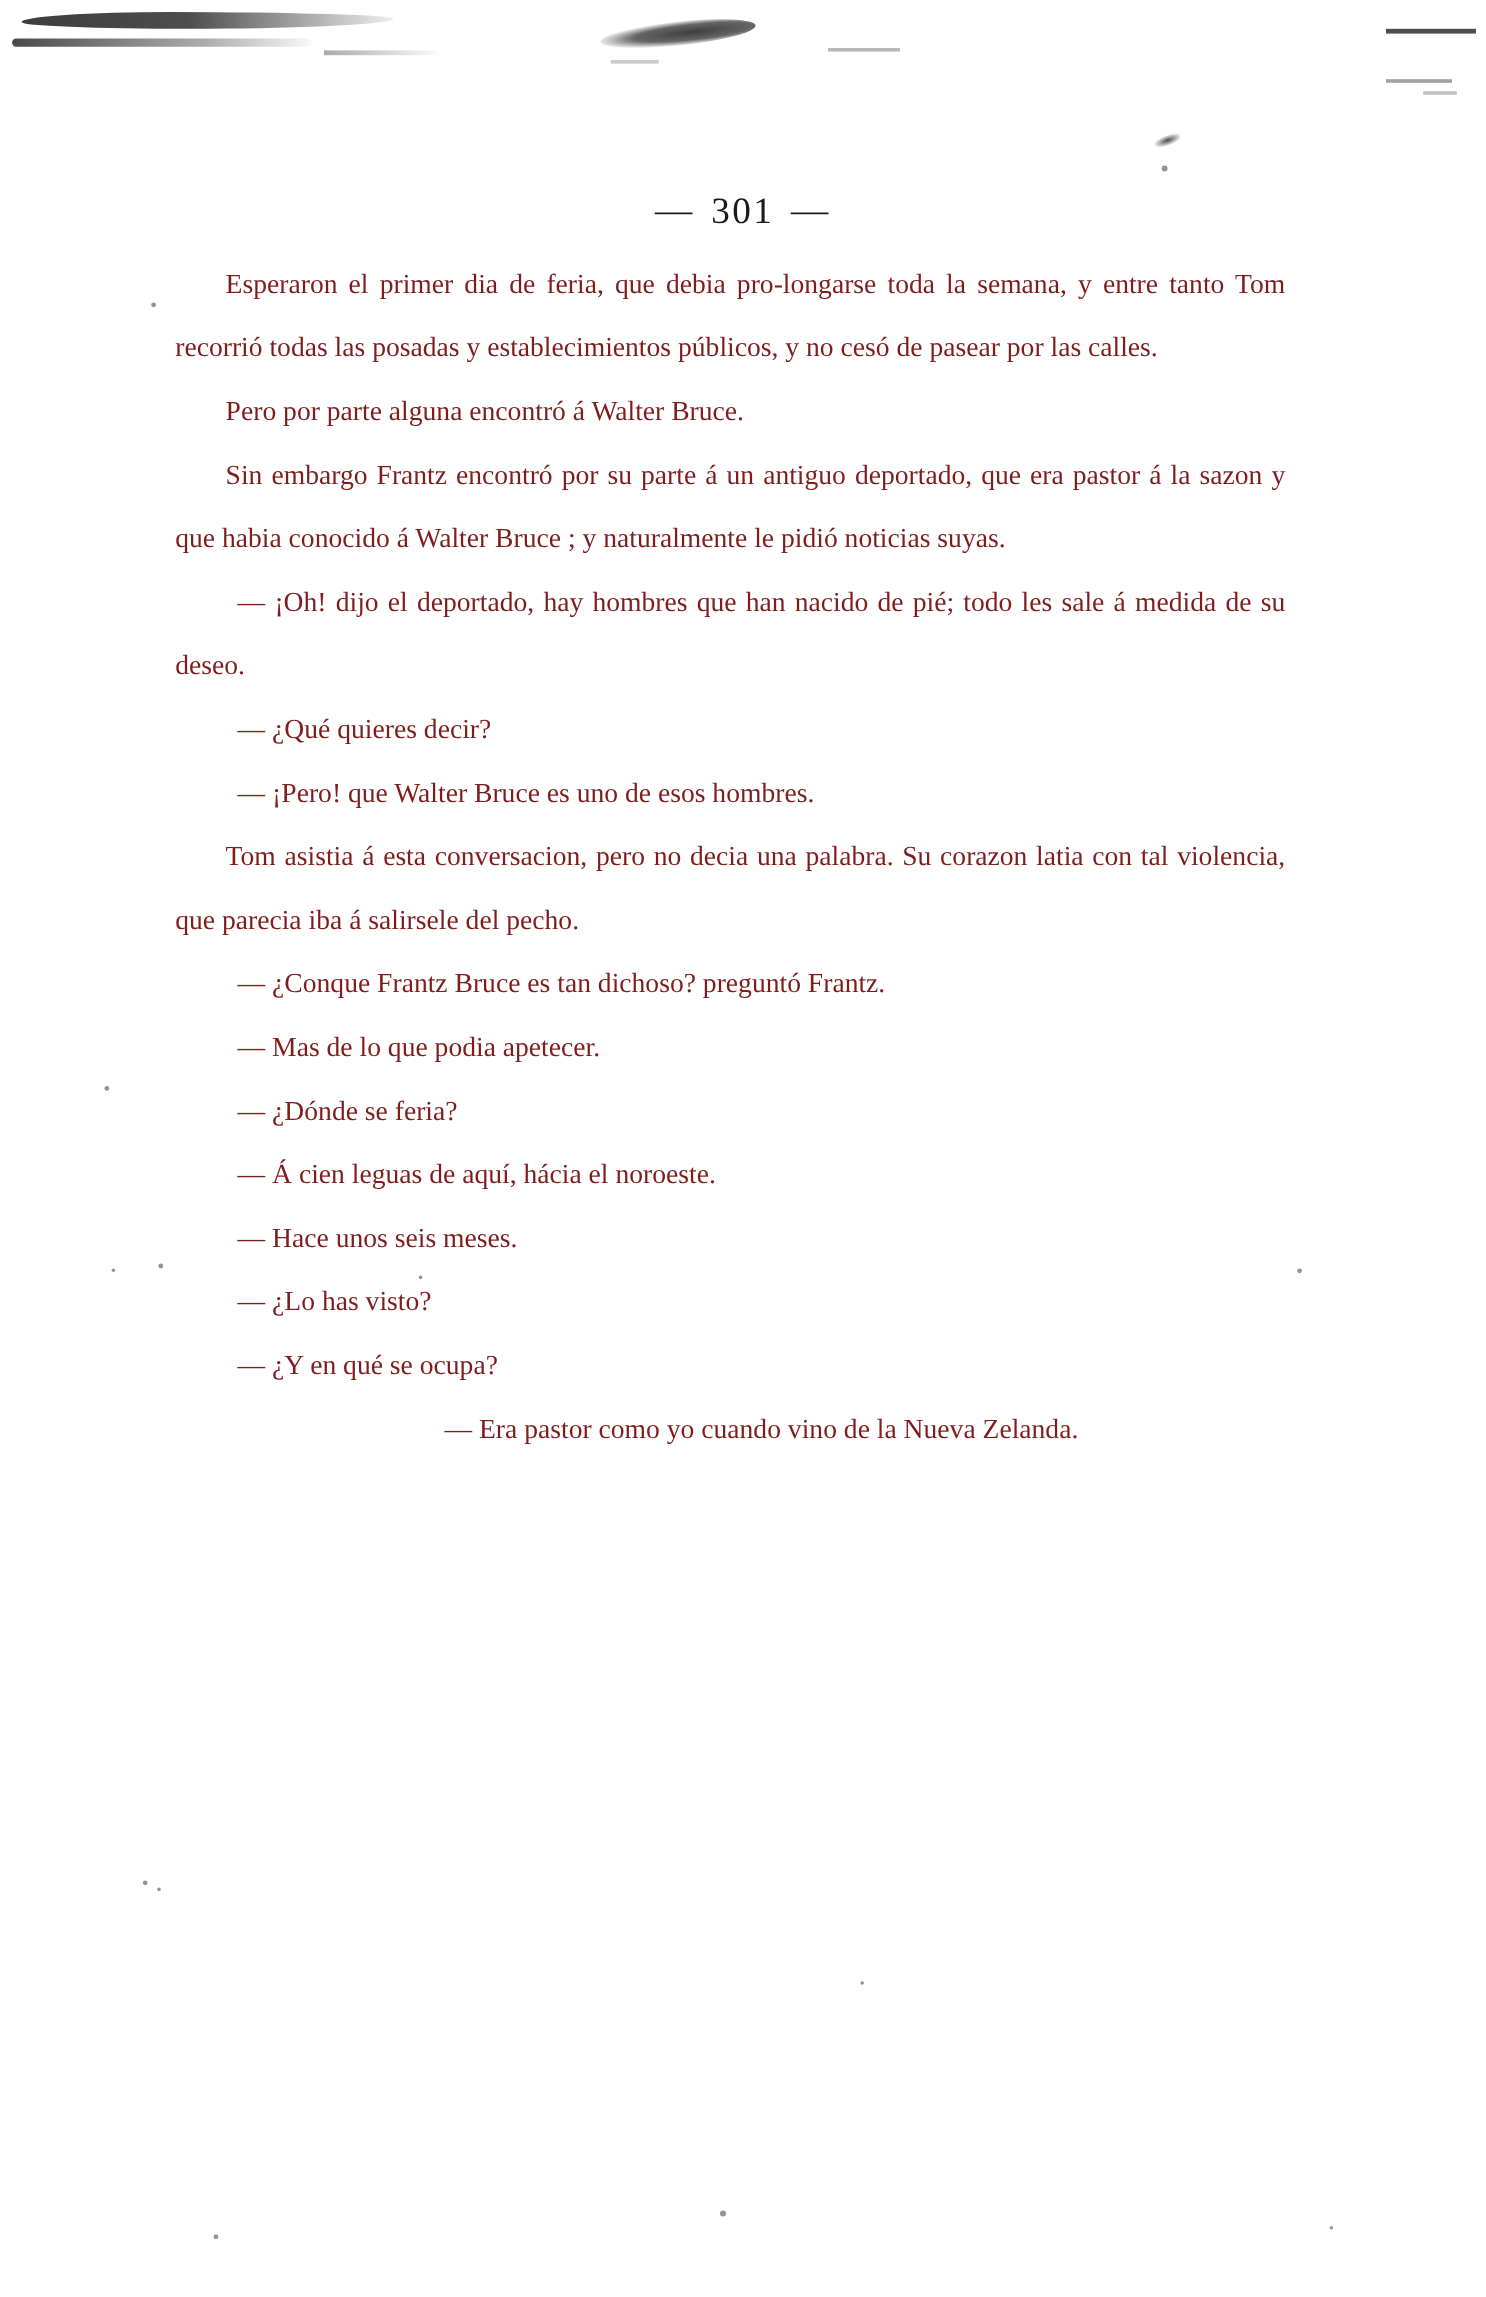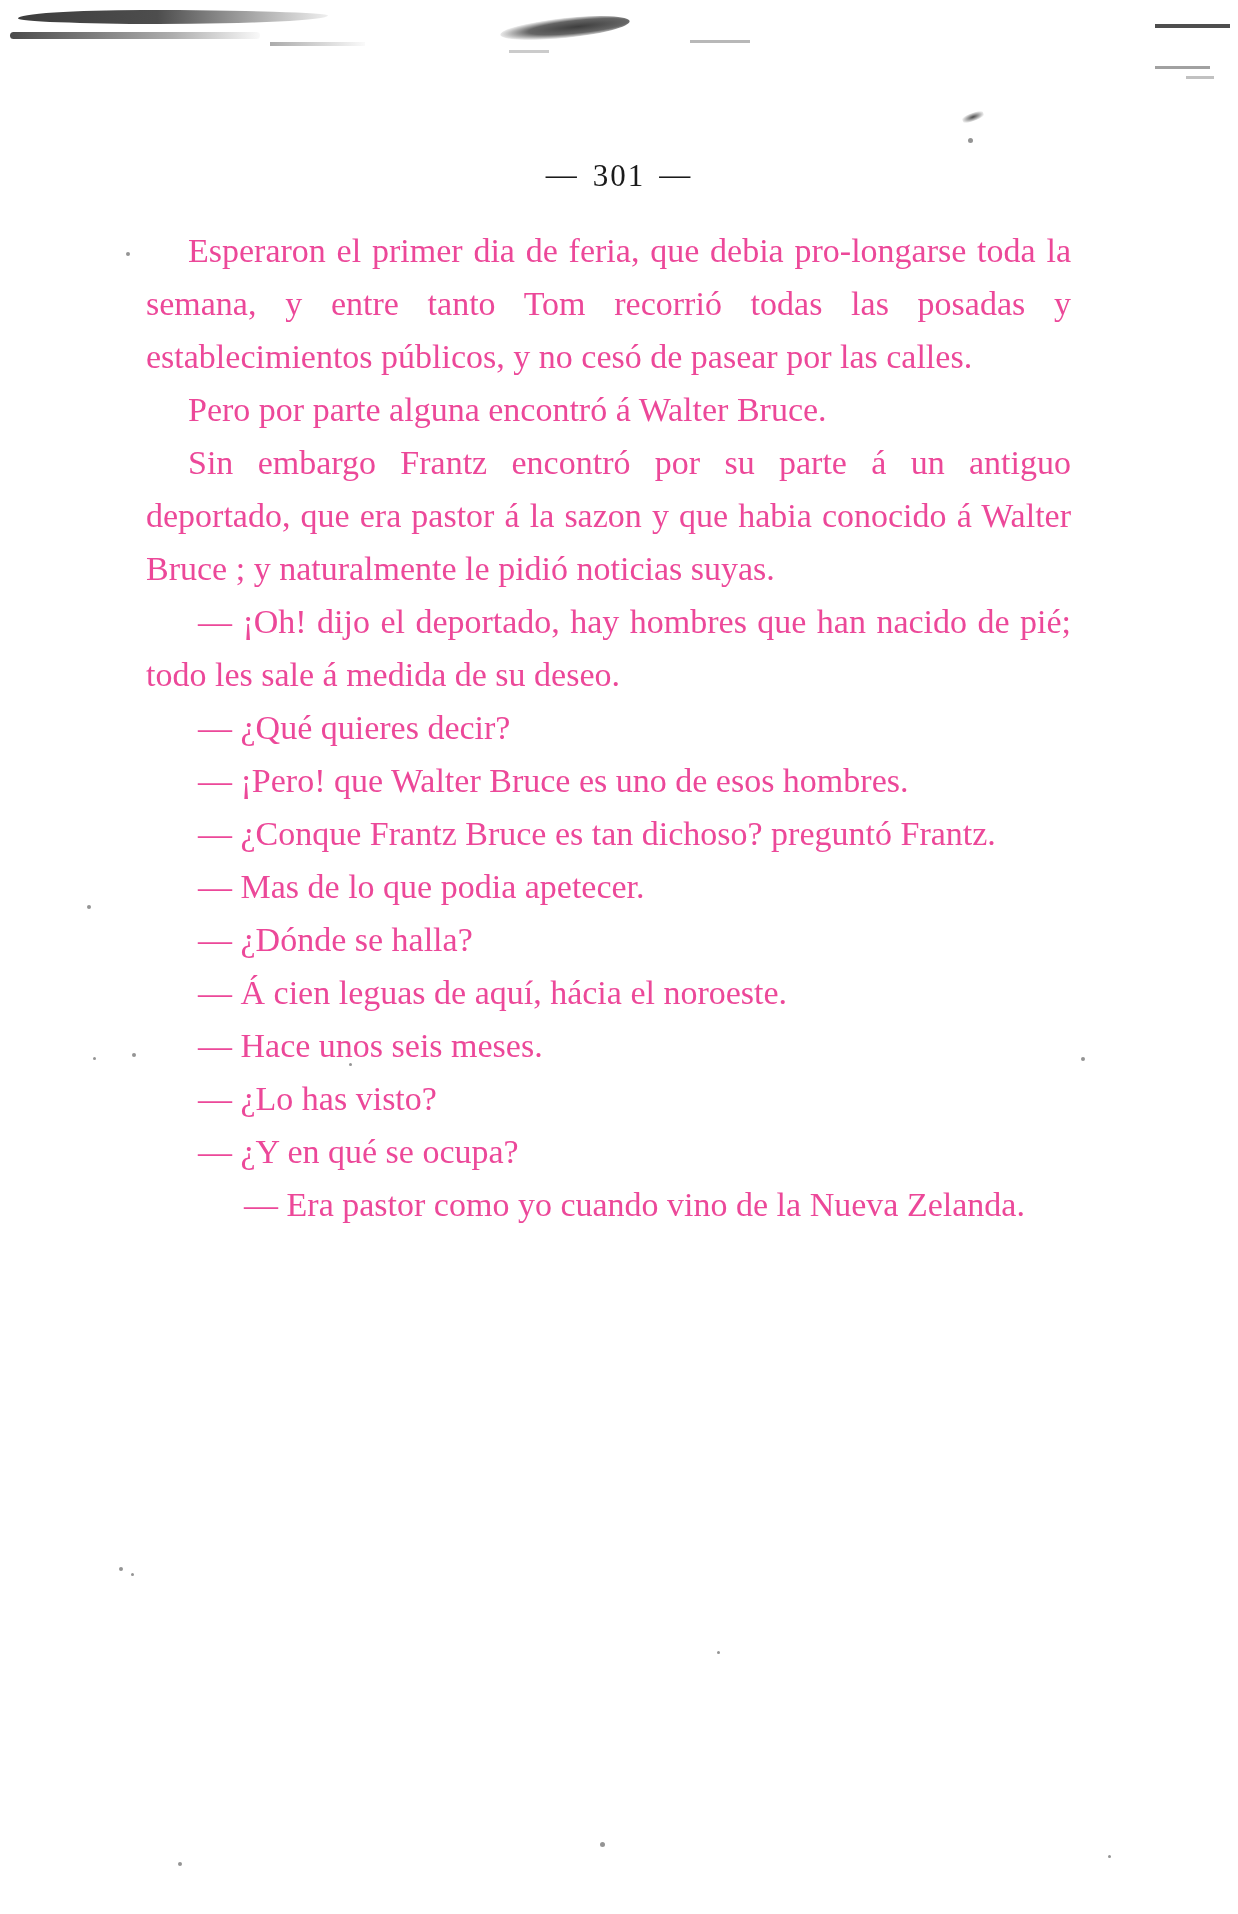--- a/index.html
+++ b/index.html
@@ -114,28 +114,28 @@
     display: inline-block;
     vertical-align: middle;
     position: relative;
     top: -4px;
   }
   .folio .rule-left { margin-right: 14px; }
   .folio .rule-right { margin-left: 14px; }
 
   .body-text {
     position: absolute;
-    top: 224px;
+    top: 210px;
     left: 146px;
     width: 925px;
-    font-size: 34px;
+    font-size: 23px;
     line-height: 53px;
     text-align: justify;
     text-justify: inter-word;
-    color: #ec4899;
+    color: #7f1d1d;
   }
   .body-text p {
     margin: 0;
     text-indent: 42px;
   }
   .body-text p.dash {
     text-indent: 52px;
   }
   .body-text p:last-child {
     text-align: center;
@@ -178,23 +178,24 @@
     <span class="rule-left">—</span><span>301</span><span class="rule-right">—</span>
   </div>
 
   <div class="body-text">
     <p>Esperaron el primer dia de feria, que debia pro-longarse toda la semana, y entre tanto Tom recorrió todas las posadas y establecimientos públicos, y no cesó de pasear por las calles.</p>
     <p>Pero por parte alguna encontró á Walter Bruce.</p>
     <p>Sin embargo Frantz encontró por su parte á un antiguo deportado, que era pastor á la sazon y que habia conocido á Walter Bruce ; y naturalmente le pidió noticias suyas.</p>
     <p class="dash">— ¡Oh! dijo el deportado, hay hombres que han nacido de pié; todo les sale á medida de su deseo.</p>
     <p class="dash">— ¿Qué quieres decir?</p>
     <p class="dash">— ¡Pero! que Walter Bruce es uno de esos hombres.</p>
+    <p>Tom asistia á esta conversacion, pero no decia una palabra. Su corazon latia con tal violencia, que parecia iba á salirsele del pecho.</p>
     <p class="dash">— ¿Conque Frantz Bruce es tan dichoso? preguntó Frantz.</p>
     <p class="dash">— Mas de lo que podia apetecer.</p>
-    <p class="dash">— ¿Dónde se halla?</p>
+    <p class="dash">— ¿Dónde se feria?</p>
     <p class="dash">— Á cien leguas de aquí, hácia el noroeste.</p>
     <p class="dash">— Hace unos seis meses.</p>
     <p class="dash">— ¿Lo has visto?</p>
     <p class="dash">— ¿Y en qué se ocupa?</p>
     <p class="dash">— Era pastor como yo cuando vino de la Nueva Zelanda.</p>
   </div>
 
 </div>
 
 </body></html>

